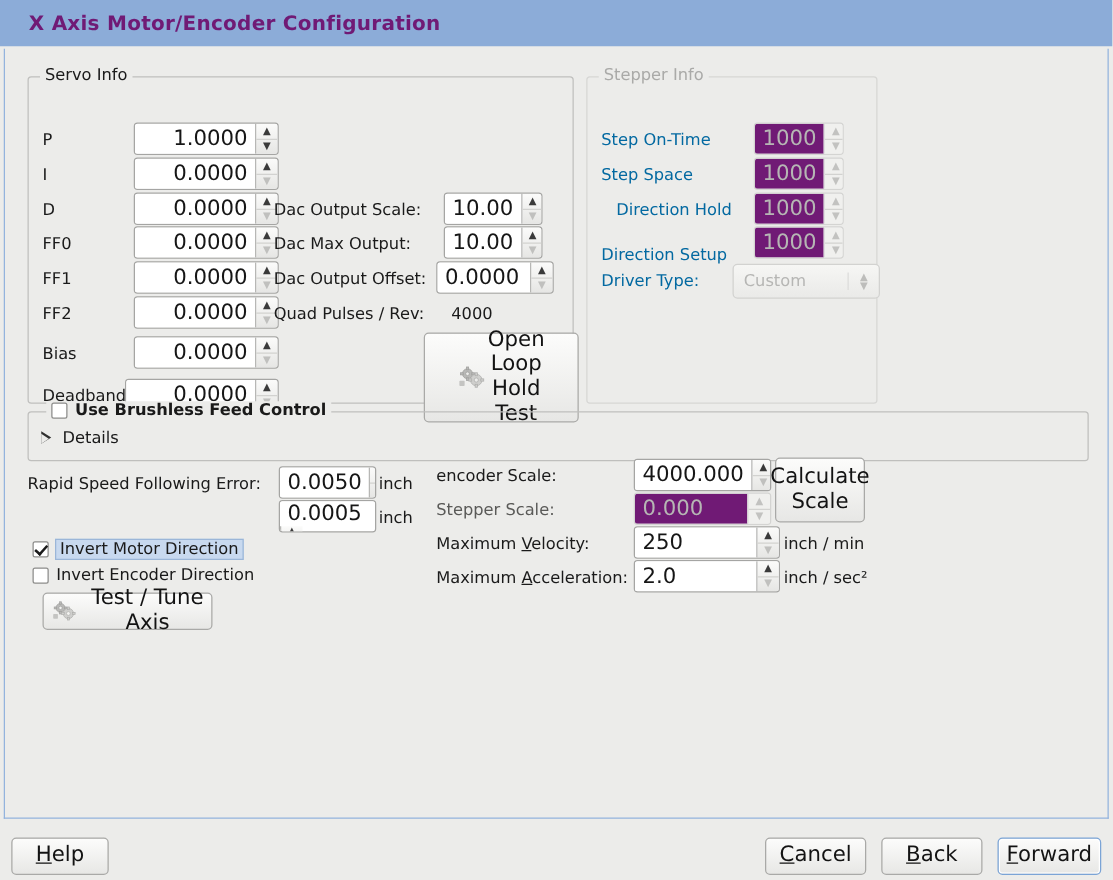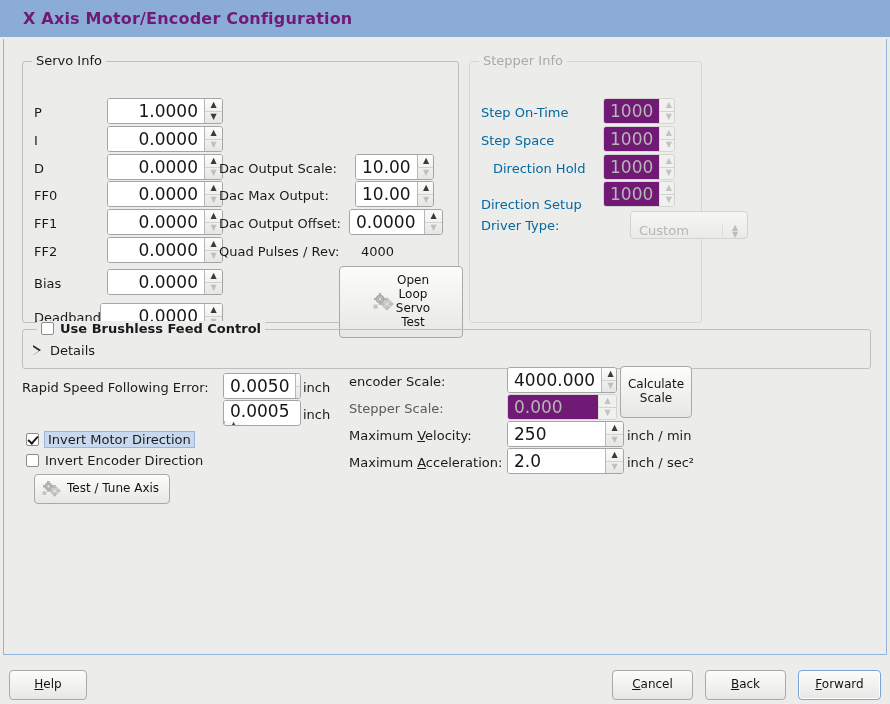--- a/index.html
+++ b/index.html
@@ -79,21 +79,21 @@
 
   
   .plainval{position:absolute;font-size:13px;color:#1a1a1a;}
 
   
   .btn{
     position:absolute;box-sizing:border-box;
     background:linear-gradient(#fcfcfb,#e7e7e5);
     border:1px solid #a9a9a7;border-radius:4px;
     display:flex;align-items:center;justify-content:center;
-    font-size:12px;color:#131313;cursor:default;
+    font-size:17px;color:#131313;cursor:default;
     text-align:center;
   }
   .btn.focus{
     border-color:#7ba4d6;
     box-shadow:inset 0 0 0 1px #ffffff;
   }
   .btn .txt{line-height:1.15;}
   .btn .txt u{text-decoration:underline;}
 
   
@@ -136,21 +136,21 @@
     border-left:6px solid #ececea;
     border-top:4px solid transparent;
     border-bottom:4px solid transparent;
   }
 
   
   .combo{
     position:absolute;box-sizing:border-box;height:28px;
     background:linear-gradient(#f6f6f4,#eaeae8);
     border:1px solid #d2d2d0;border-radius:4px;
-    display:flex;align-items:flex-end;margin-left:44px;
+    display:flex;align-items:center;
   }
   .combo .ctext{flex:1;padding-left:8px;font-size:13px;color:#b6b6b4;}
   .combo .carrow{
     width:24px;flex:none;border-left:1px solid #dcdcda;
     display:flex;flex-direction:column;align-items:center;justify-content:center;
     font-size:8px;line-height:.9;color:#bdbdbb;
   }
 
   
   .bottombar{position:absolute;left:0;top:655px;width:890px;height:49px;}
@@ -289,21 +289,21 @@
             <rect x="18.6" y="11.1" width="2.4" height="1.8"></rect>
           </g>
           <g fill="#c4c4c2">
             <rect x="1.5" y="12.5" width="4.2" height="4.2" rx="0.6"></rect>
           </g>
         </svg>
       </span>
       <span class="txt" style="text-align:center;">
         <span>Open</span><br>
         <span>Loop</span><br>
-        <span>Servo</span><br>
+        <span>Hold</span><br>
         <span>Test</span>
       </span>
     </div>
   </div>
 
   <div class="group disabled" style="left:465px;top:22px;width:233px;height:262px;">
     <div class="legend">Stepper Info</div>
 
     <div class="lbl dis" style="left:11px;top:43px;">Step On-Time</div>
     <div class="spin dis" style="left:133px;top:36px;width:72px;">

